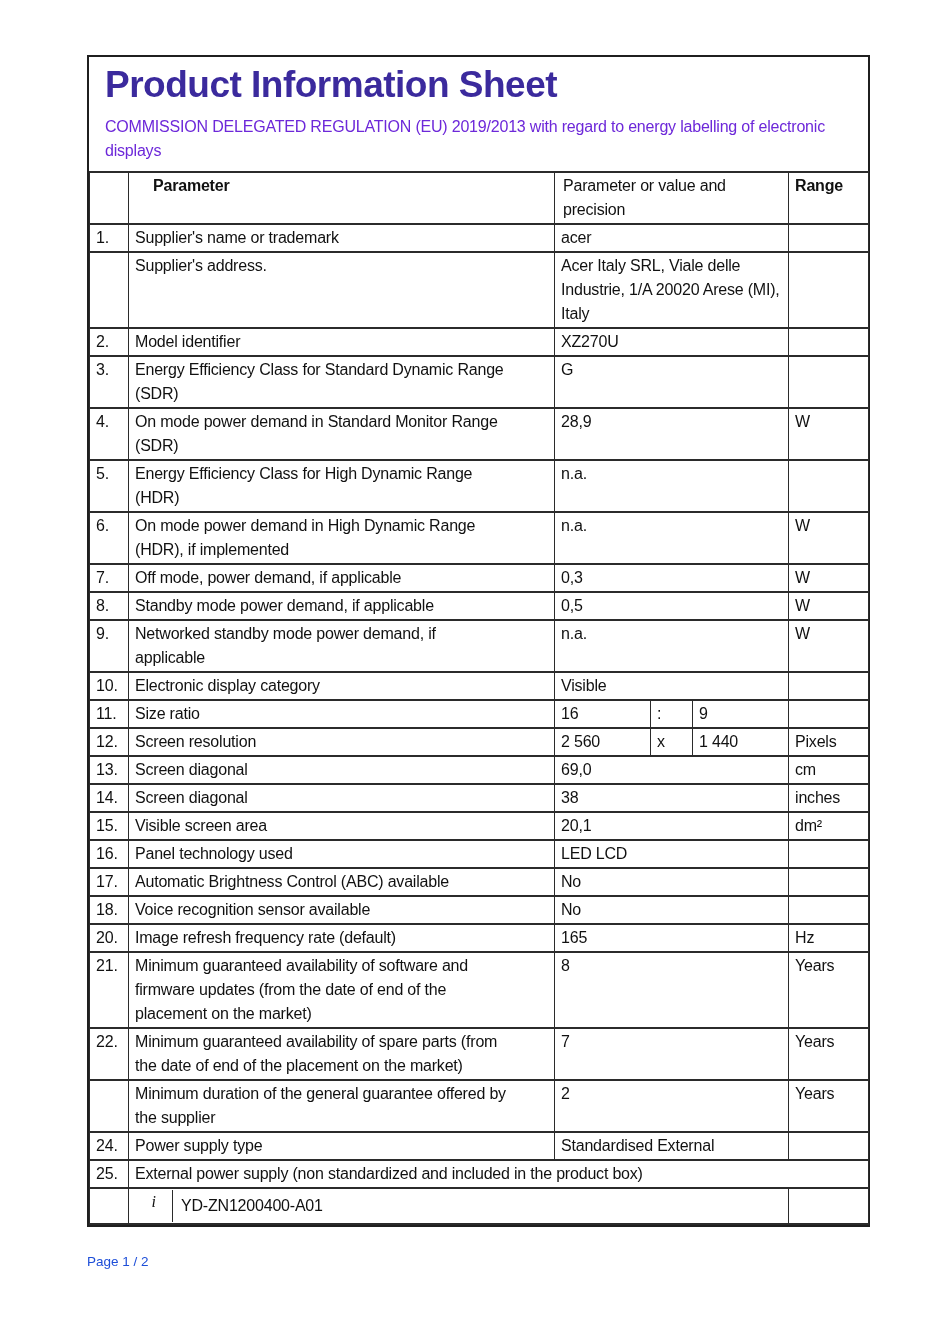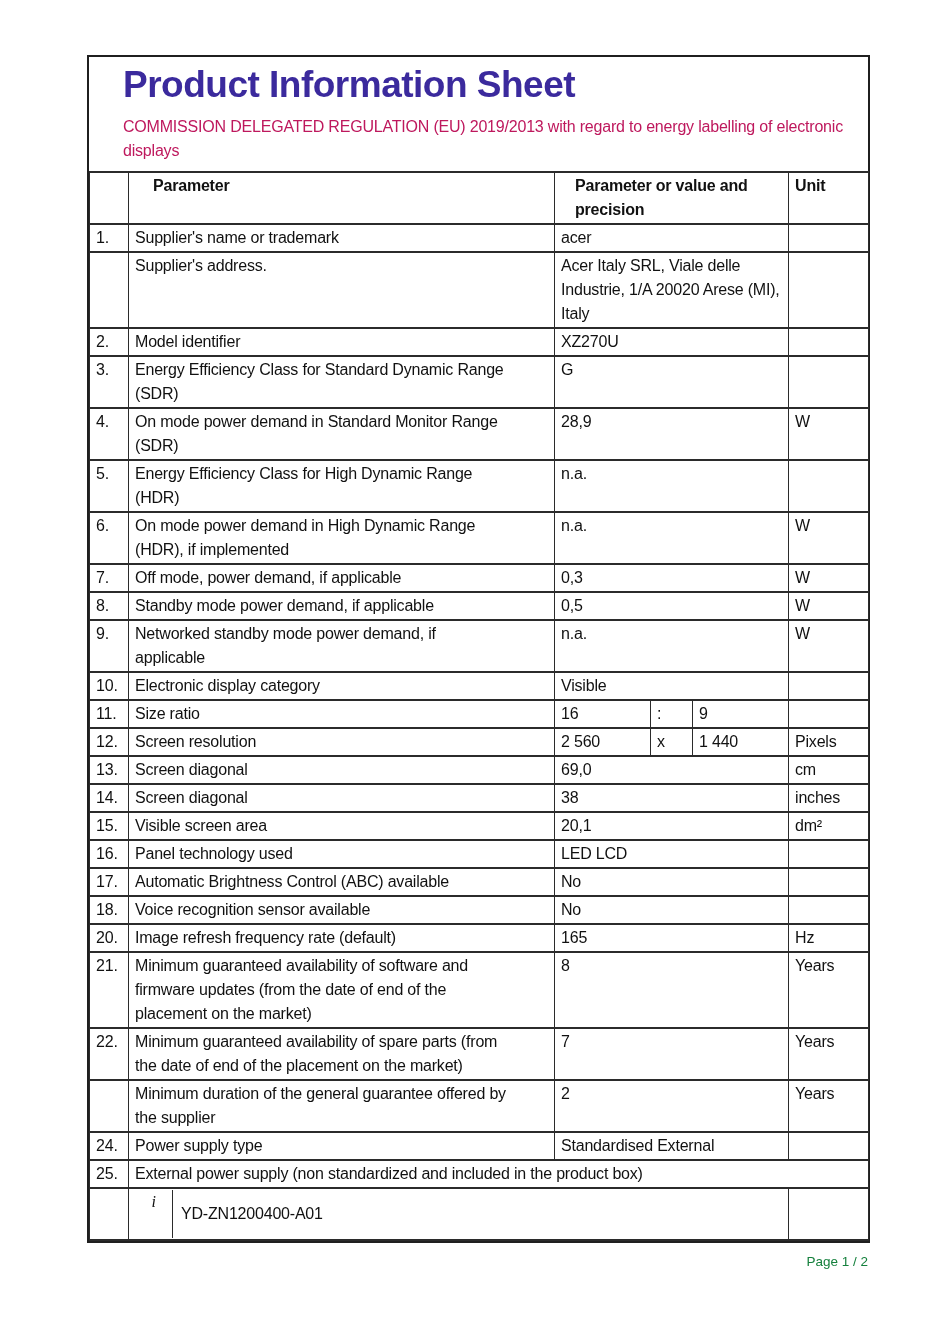--- a/index.html
+++ b/index.html
@@ -6,27 +6,27 @@
   body{
     width:948px;height:1342px;position:relative;
     font-family:"Liberation Sans",sans-serif;
     color:#111;letter-spacing:-0.2px;
     -webkit-font-smoothing:antialiased;
   }
   .sheet{
     position:absolute;left:87px;top:55px;width:779px;
     border:2px solid #1f1f1f;background:#fff;
   }
-  .title-block{padding:4px 8px 8px 2px;border-bottom:0;margin-left:32px;}
+  .title-block{padding:4px 8px 8px 16px;border-bottom:0;}
   .doc-title{
     font-size:37px;font-weight:bold;line-height:44px;
     letter-spacing:-0.5px;margin:2px 0 8px 0;
   }
   .doc-subtitle{
-    font-size:16px;line-height:24px;color:#be185d;
+    font-size:16px;line-height:24px;color:#6d28d9;
     max-width:740px;margin:0;
   }
   table.pis{
     border-collapse:collapse;width:779px;table-layout:fixed;
     font-size:16px;line-height:24px;
   }
   table.pis td,table.pis th{
     border:1px solid #2b2b2b;
     border-top:2px solid #2b2b2b;border-bottom:2px solid #2b2b2b;
     padding:1px 6px;vertical-align:top;text-align:left;
@@ -42,24 +42,24 @@
   td.val-center{text-align:center;}
   td.unit{padding-left:7px;}
   td.fullspan{padding-left:8px;}
   td.subwrap{padding:0;}
   .sub-flex{display:flex;align-items:stretch;}
   .i-box{
     width:37px;flex:0 0 37px;border-right:1px solid #2b2b2b;
     text-align:center;font-style:italic;
     font-family:"Liberation Serif",serif;font-size:16px;
   }
-  .sub-val{padding:12px 8px;}
+  .sub-val{padding:4px 8px;}
   .footer{
     position:absolute;left:87px;top:1254px;width:781px;
-    text-align:right;font-size:13.5px;color:#15803d;letter-spacing:0;
+    font-size:13.5px;color:#1d4ed8;letter-spacing:0;
   }
 </style>
 </head>
 <body>
 
 <div class="sheet">
   <div class="title-block">
     <div class="doc-title" style="color: rgb(59, 42, 157);">Product Information Sheet</div>
     <p class="doc-subtitle">COMMISSION DELEGATED REGULATION (EU) 2019/2013 with regard to energy labelling of electronic displays</p>
   </div>
@@ -70,24 +70,24 @@
       <col style="width:426px">
       <col style="width:96px">
       <col style="width:42px">
       <col style="width:96px">
       <col style="width:80px">
     </colgroup>
     <thead>
       <tr>
         <th class="h"></th>
         <th class="h param" style="padding-left:24px;">Parameter</th>
-        <th class="h" colspan="3" style="padding-left:20px;font-weight:bold;">
+        <th class="h" colspan="3" style="padding-left:8px;font-weight:normal;">
           <span class="param-text" style="max-width:200px;">Parameter or value and precision</span>
         </th>
-        <th class="h unit">Unit</th>
+        <th class="h unit">Range</th>
       </tr>
     </thead>
     <tbody id="table-body">
         <tr>
           <td class="num">1.</td>
           <td class="param"><span class="param-text">Supplier's name or trademark</span></td>
           <td class="val-left" colspan="3">acer</td>
           <td class="unit"></td>
         </tr>
         <tr>

